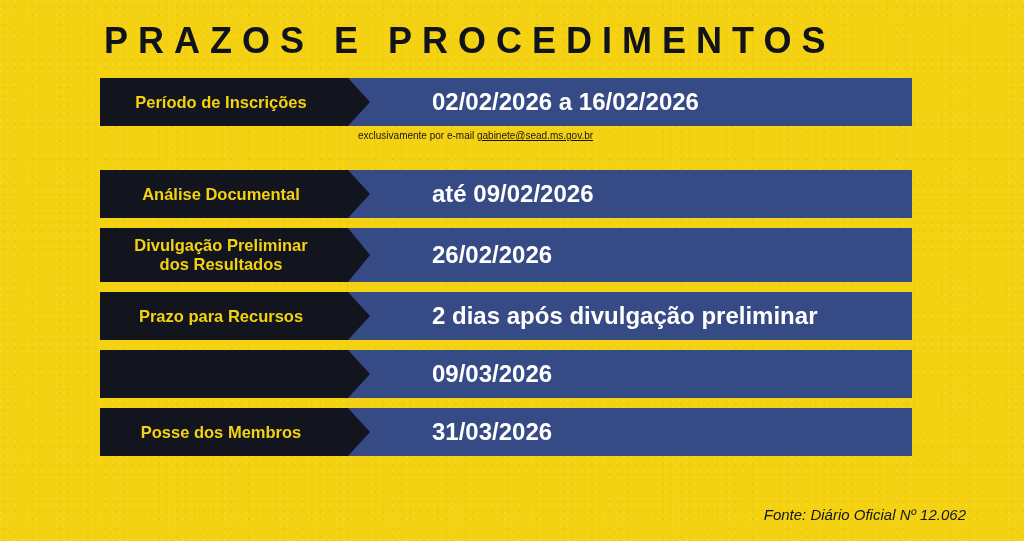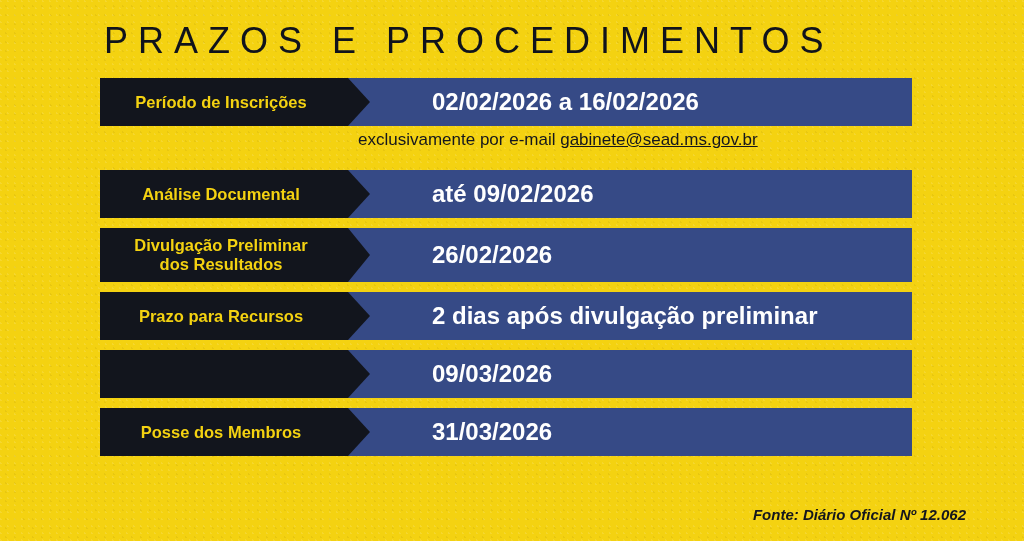--- a/index.html
+++ b/index.html
@@ -21,21 +21,21 @@
       radial-gradient(circle at 12% 18%, rgba(255,255,255,0.12) 0 1px, transparent 1px),
       radial-gradient(circle at 63% 72%, rgba(0,0,0,0.05) 0 1px, transparent 1px),
       #f4d211;
     background-size: 7px 7px, 9px 9px, auto;
   }
   .title {
     position: absolute;
     left: 104px;
     top: 20px;
     font-size: 36px;
-    font-weight: normal;
+    font-weight: bold;
     letter-spacing: 10px;
     color: #10131c;
     font-family: "Liberation Sans", sans-serif;
   }
 
   .rows {
     position: absolute;
     left: 100px;
     top: 78px;
     width: 812px;
@@ -99,35 +99,35 @@
     box-sizing: border-box;
     font-size: 24px;
     font-weight: bold;
     z-index: 1;
   }
 
   .note {
     position: absolute;
     left: 358px;
     top: 130px;
-    font-size: 17px;
+    font-size: 10px;
     color: #14161d;
     font-weight: normal;
   }
   .note .email {
     text-decoration: underline;
     font-weight: normal;
   }
 
   .source {
     position: absolute;
     right: 58px;
     bottom: 18px;
     font-style: italic;
-    font-weight: bold;
+    font-weight: normal;
     font-size: 15px;
     color: #14161d;
   }
 </style>
 </head>
 <body>
 
 <div class="poster">
 
   <div class="title">PRAZOS E PROCEDIMENTOS</div>

